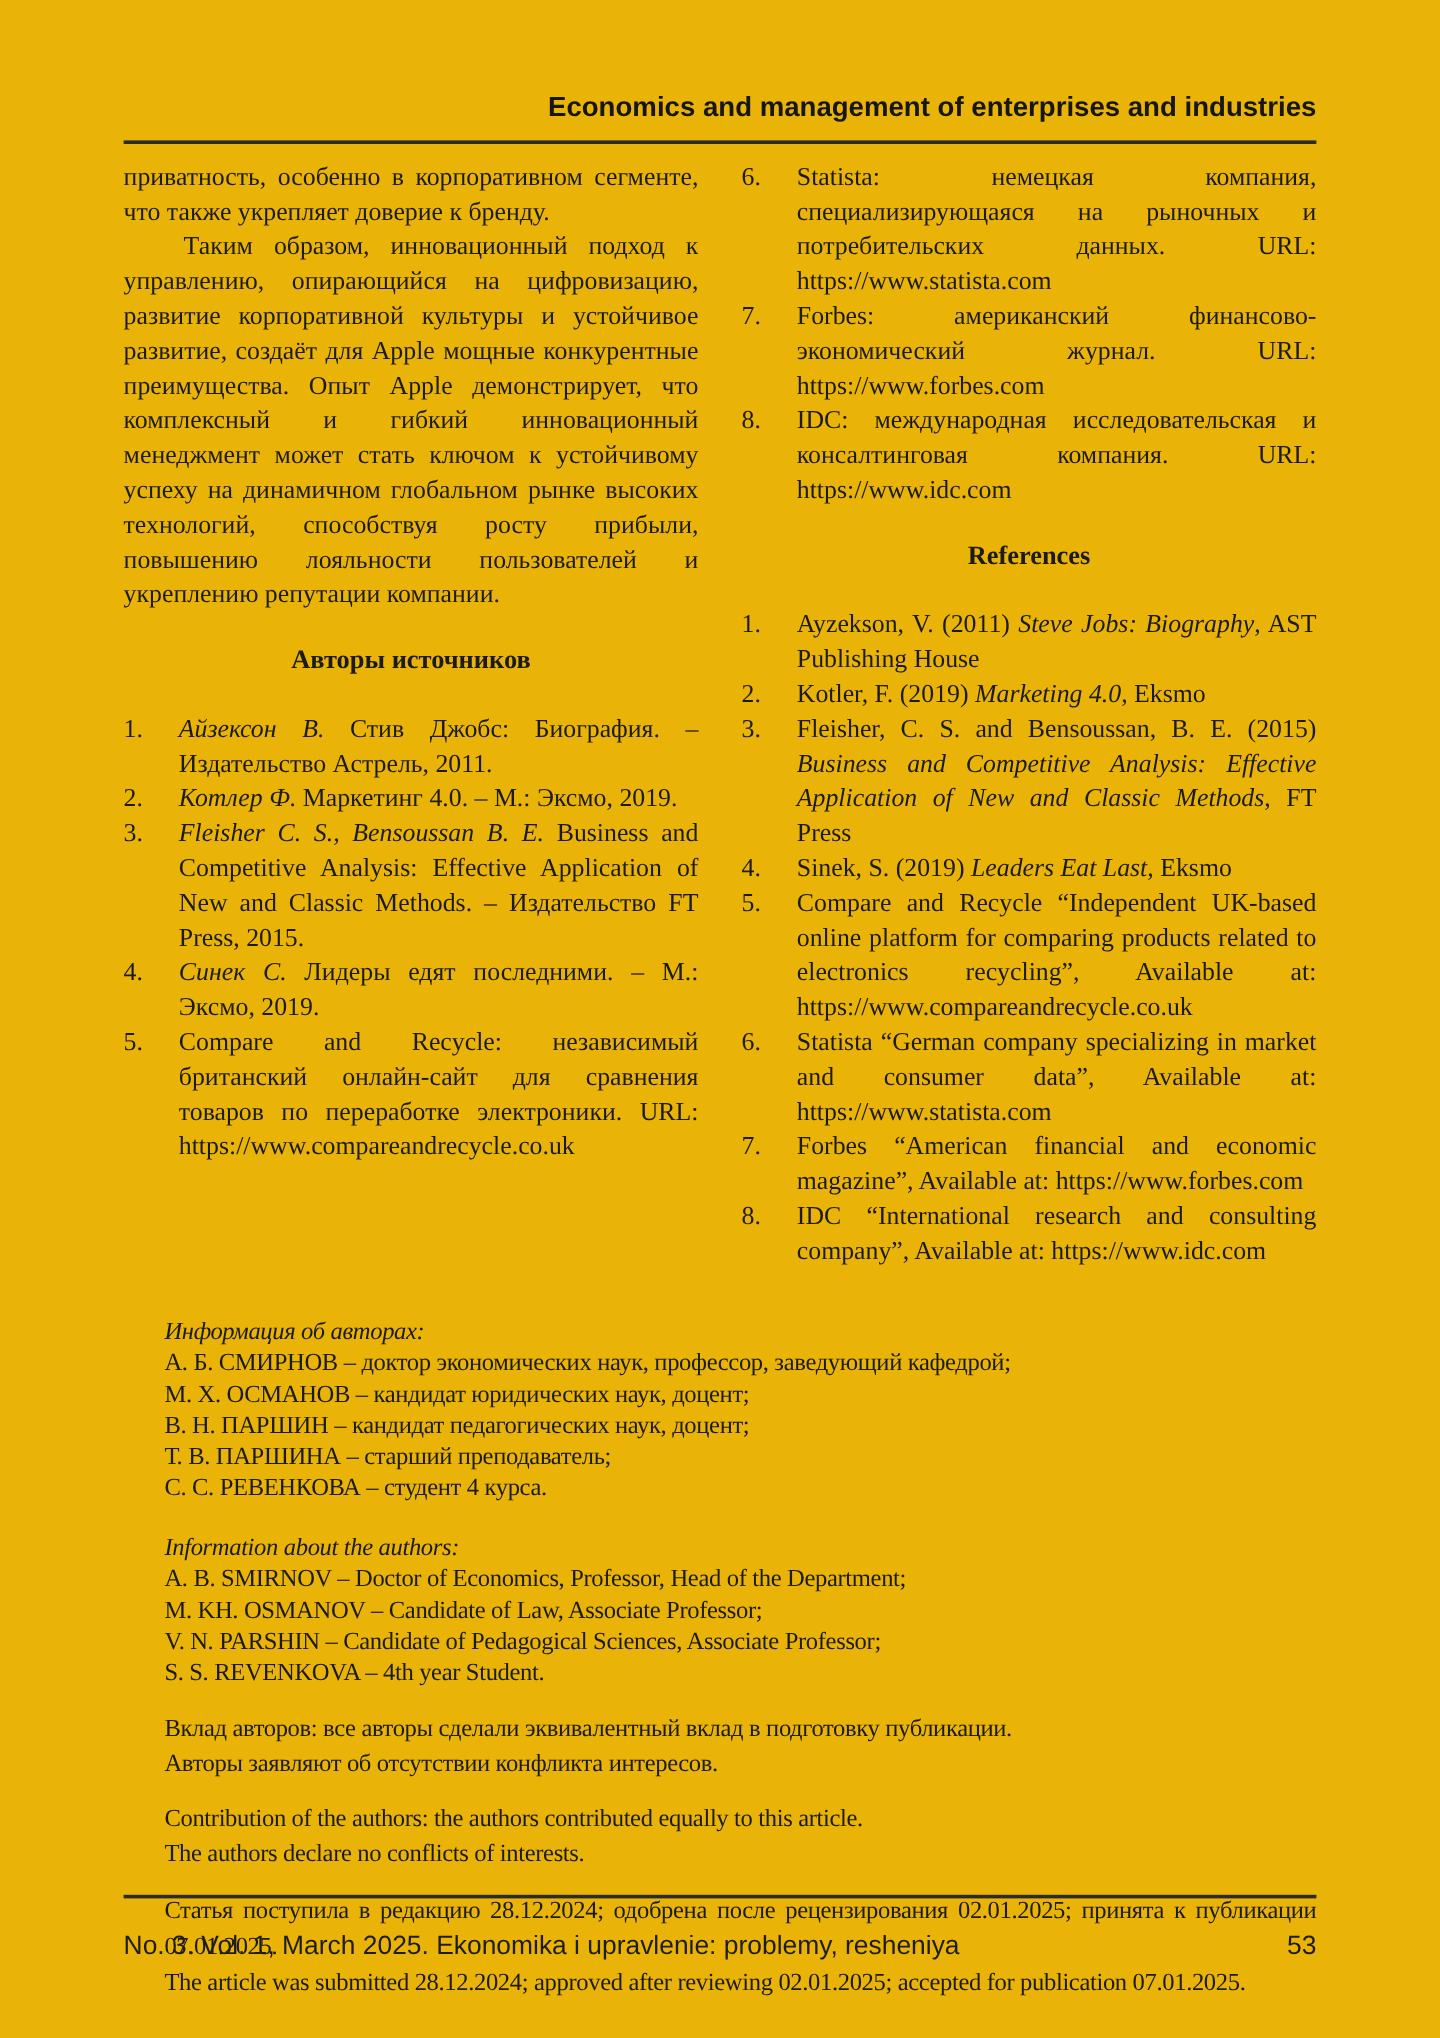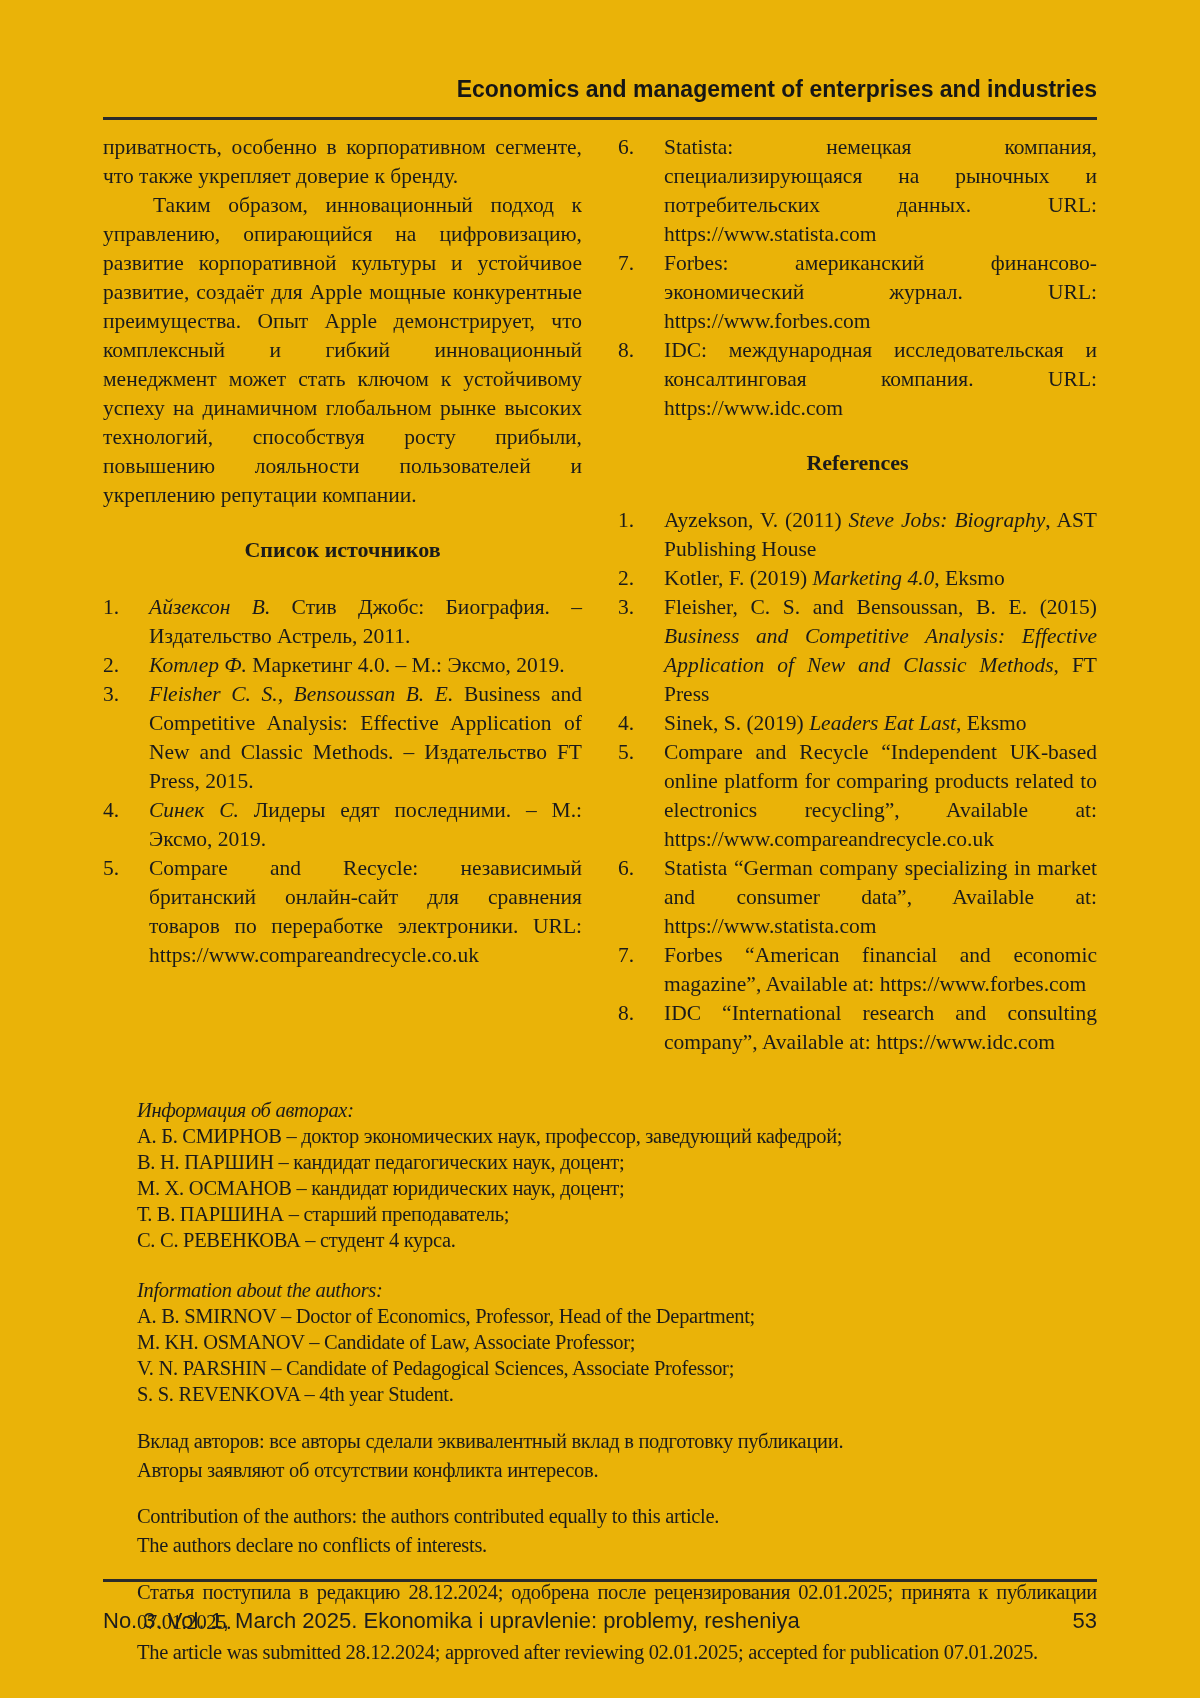--- a/index.html
+++ b/index.html
@@ -89,21 +89,21 @@
 
   <div class="header">
     <div class="header-title">Economics and management of enterprises and industries</div>
     <hr class="header-rule">
   </div>
 
   <div class="columns">
     <div class="col">
       <p class="para">приватность, особенно в корпоративном сегменте, что также укрепляет доверие к бренду.</p>
       <p class="para indent">Таким образом, инновационный подход к управлению, опирающийся на цифровизацию, развитие корпоративной культуры и устойчивое развитие, создаёт для Apple мощные конкурентные преимущества. Опыт Apple демонстрирует, что комплексный и гибкий инновационный менеджмент может стать ключом к устойчивому успеху на динамичном глобальном рынке высоких технологий, способствуя росту прибыли, повышению лояльности пользователей и укреплению репутации компании.</p>
-      <div class="col-heading">Список источников</div>
+      <div class="col-heading">Авторы источников</div>
       <div class="ref-list">
           <div class="ref-item">
             <div class="ref-num">1.</div>
             <div class="ref-text"><i>Айзексон В.</i><span> Стив Джобс: Биография. – Издательство Астрель, 2011.</span></div>
           </div>
           <div class="ref-item">
             <div class="ref-num">2.</div>
             <div class="ref-text"><i>Котлер Ф.</i><span> Маркетинг 4.0. – М.: Эксмо, 2019.</span></div>
           </div>
           <div class="ref-item">
@@ -171,22 +171,22 @@
           </div>
         </div>
     </div>
   </div>
 
   <div class="meta">
     <div class="meta-block info ru">
       <div class="meta-heading">Информация об авторах:</div>
       <div>
           <div class="meta-line">А. Б. СМИРНОВ – доктор экономических наук, профессор, заведующий кафедрой;</div>
+          <div class="meta-line">М. Х. ОСМАНОВ – кандидат юридических наук, доцент;</div>
           <div class="meta-line">В. Н. ПАРШИН – кандидат педагогических наук, доцент;</div>
-          <div class="meta-line">М. Х. ОСМАНОВ – кандидат юридических наук, доцент;</div>
           <div class="meta-line">Т. В. ПАРШИНА – старший преподаватель;</div>
           <div class="meta-line">С. С. РЕВЕНКОВА – студент 4 курса.</div>
         </div>
     </div>
     <div class="meta-block info en">
       <div class="meta-heading">Information about the authors:</div>
       <div>
           <div class="meta-line">A. B. SMIRNOV – Doctor of Economics, Professor, Head of the Department;</div>
           <div class="meta-line">M. KH. OSMANOV – Candidate of Law, Associate Professor;</div>
           <div class="meta-line">V. N. PARSHIN – Candidate of Pedagogical Sciences, Associate Professor;</div>

